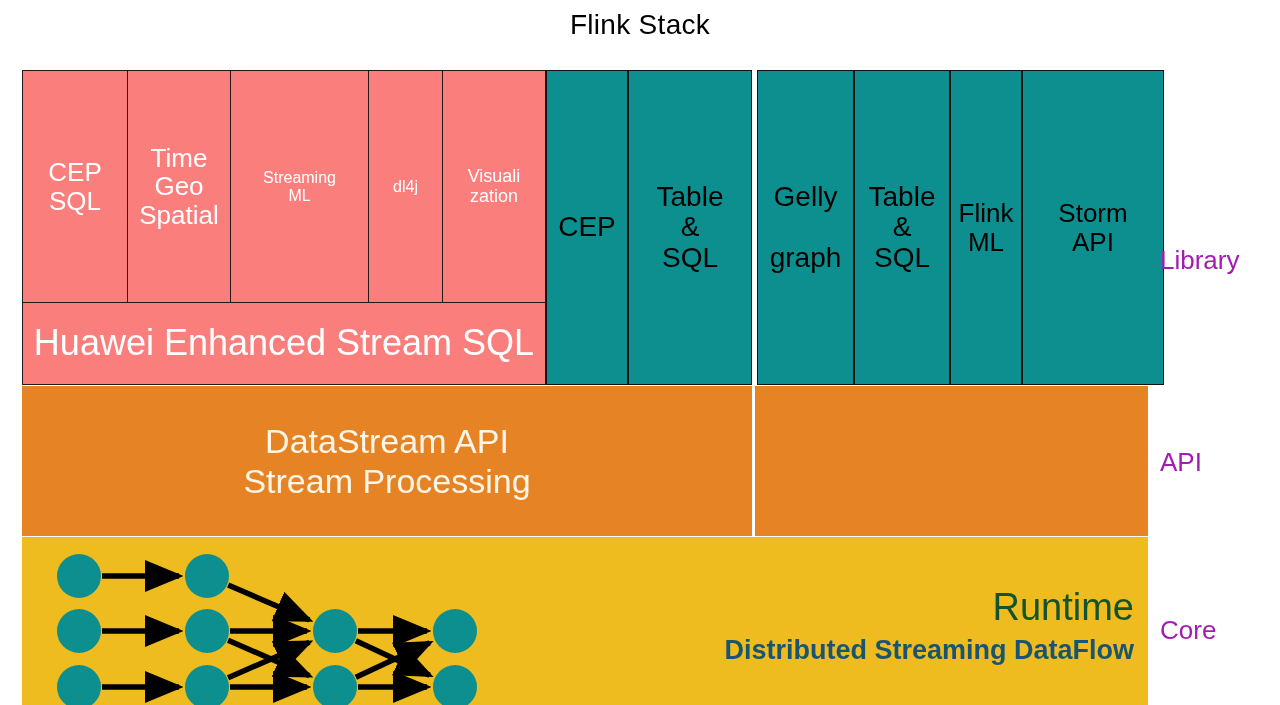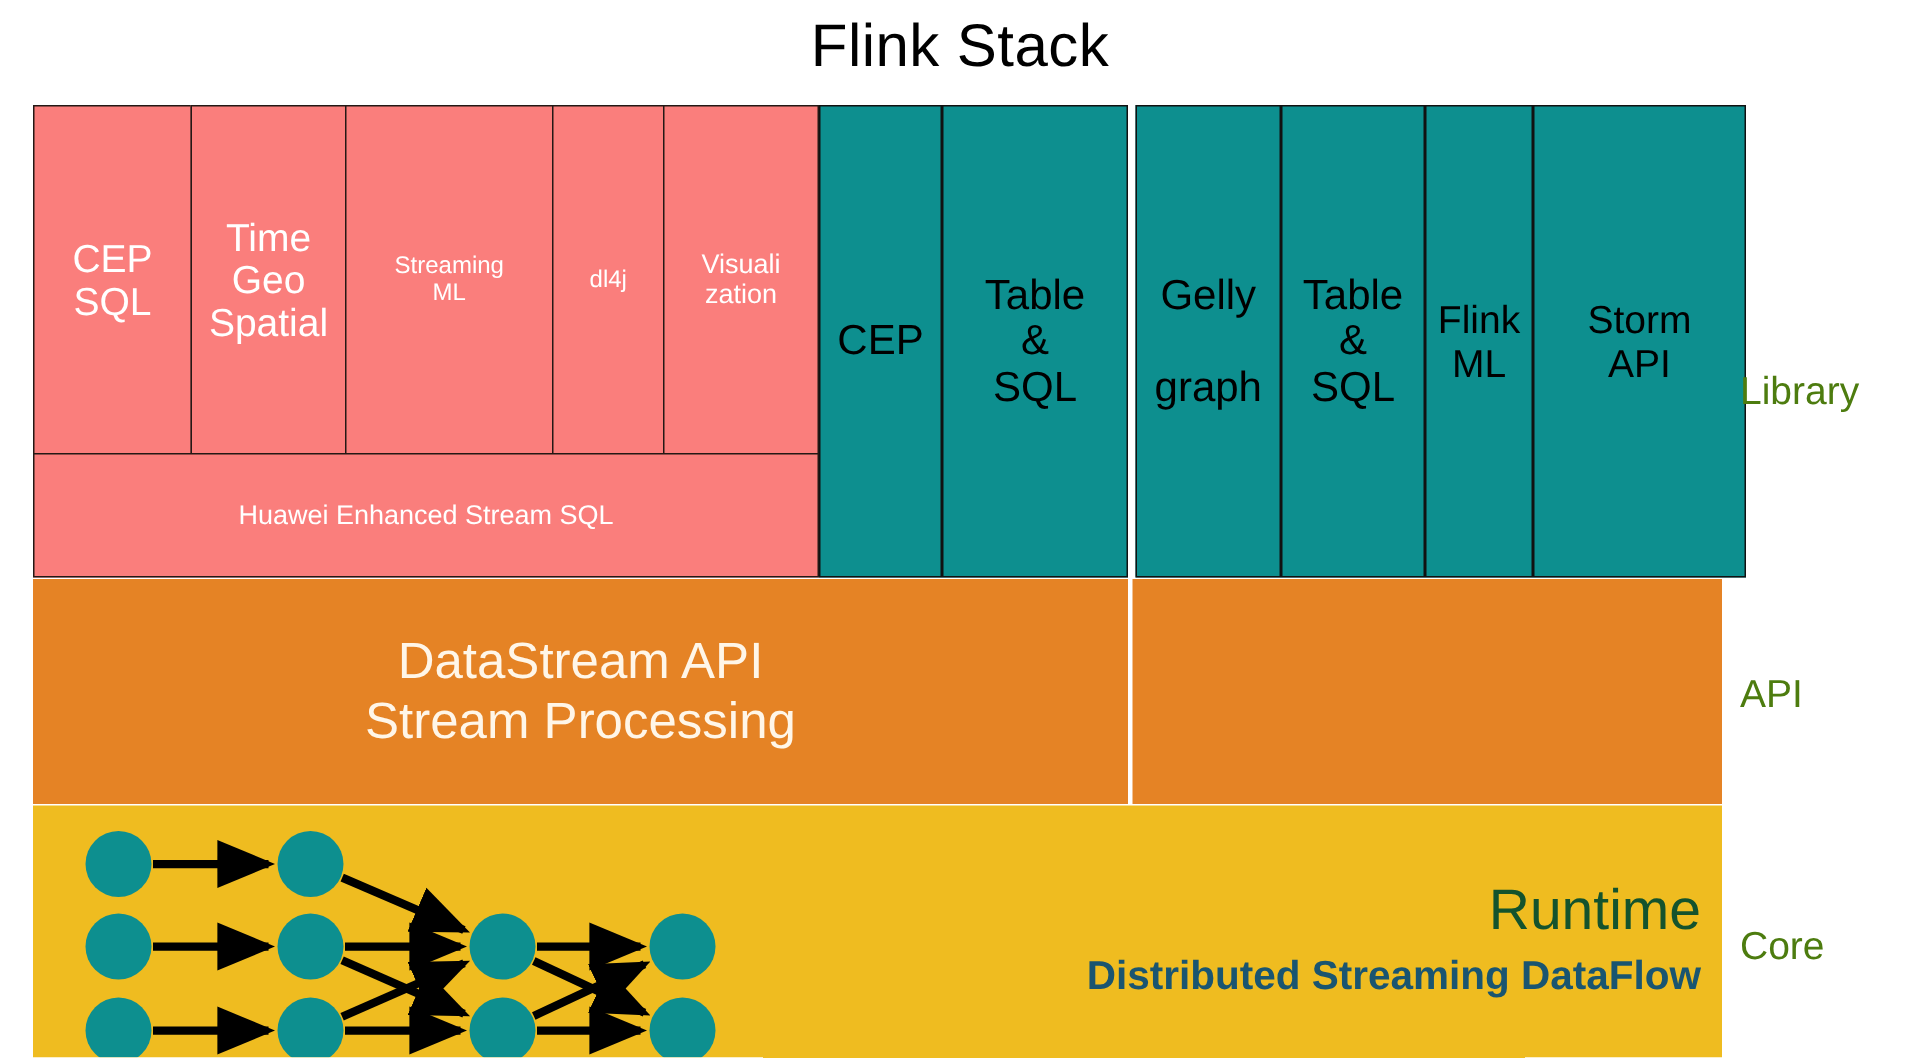--- a/index.html
+++ b/index.html
@@ -9,21 +9,21 @@
     font-family: "Liberation Sans", sans-serif;
     overflow: hidden;
   }
   #root { position: relative; width: 1280px; height: 705px; background: #fff; }
 
   
   .title {
     position: absolute;
     left: 0; top: 9px; width: 1280px;
     text-align: center;
-    font-size: 40px;
+    font-size: 28px;
     font-weight: 400;
     color: #000;
     letter-spacing: 0.3px;
   }
 
   
   .box { position: absolute; display: flex; align-items: center; justify-content: center; }
   .cell-text {
     text-align: center;
     line-height: 1.08;
@@ -38,21 +38,21 @@
     color: #ffffff;
     font-size: 26px;
   }
   .lib-pink.small { font-size: 16px; }
   .lib-pink.xsmall { font-size: 18px; }
 
   .lib-wide-pink {
     background: #FA7E7C;
     border: 1.4px solid #231815;
     color: #ffffff;
-    font-size: 18px;
+    font-size: 36px;
   }
 
   .lib-teal {
     background: #0D8F8F;
     border: 1.4px solid #111111;
     color: #000000;
     font-size: 28px;
   }
   .lib-teal.small { font-size: 26px; }
 
@@ -94,21 +94,21 @@
     color: #1A5570;
     font-size: 27px;
     text-align: right;
     white-space: nowrap;
     font-weight: 600;
   }
 
   
   .side-label {
     position: absolute;
-    color: #4d7c0f;
+    color: #a21caf;
     font-size: 26px;
     white-space: nowrap;
   }
 
   
   .dataflow { position: absolute; left: 0; top: 0; }
 </style>
 </head>
 <body>
 

